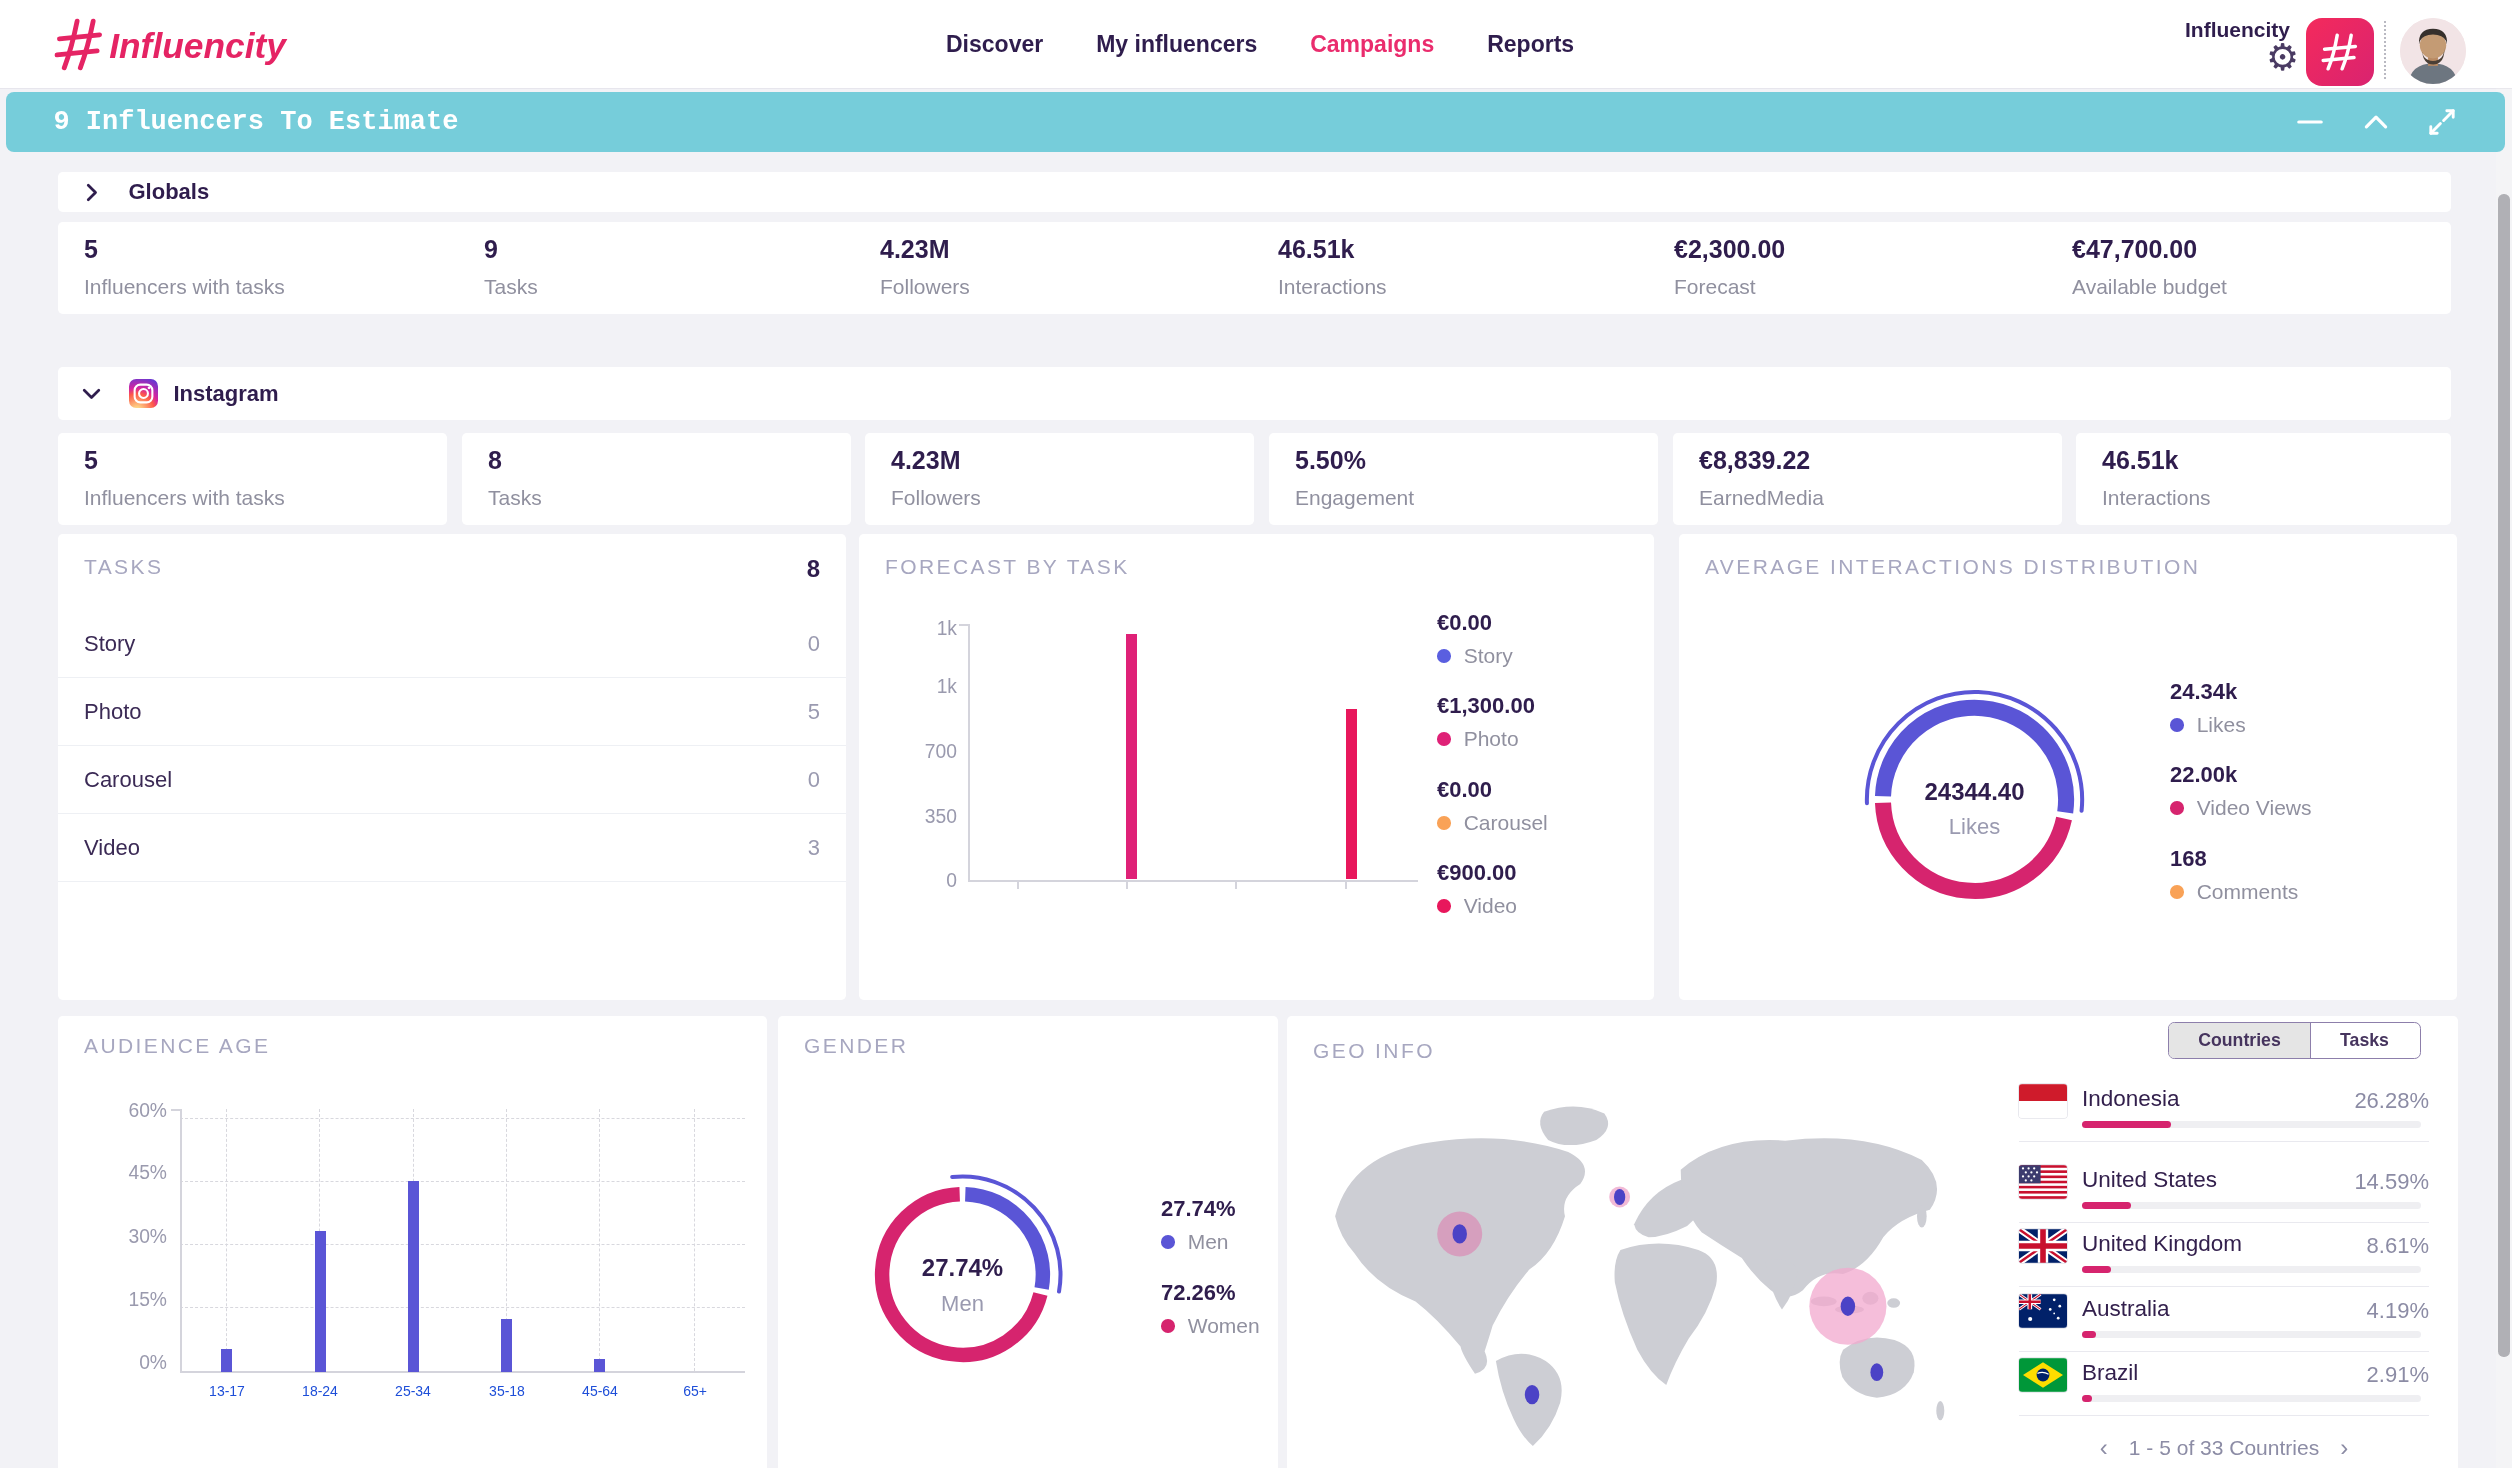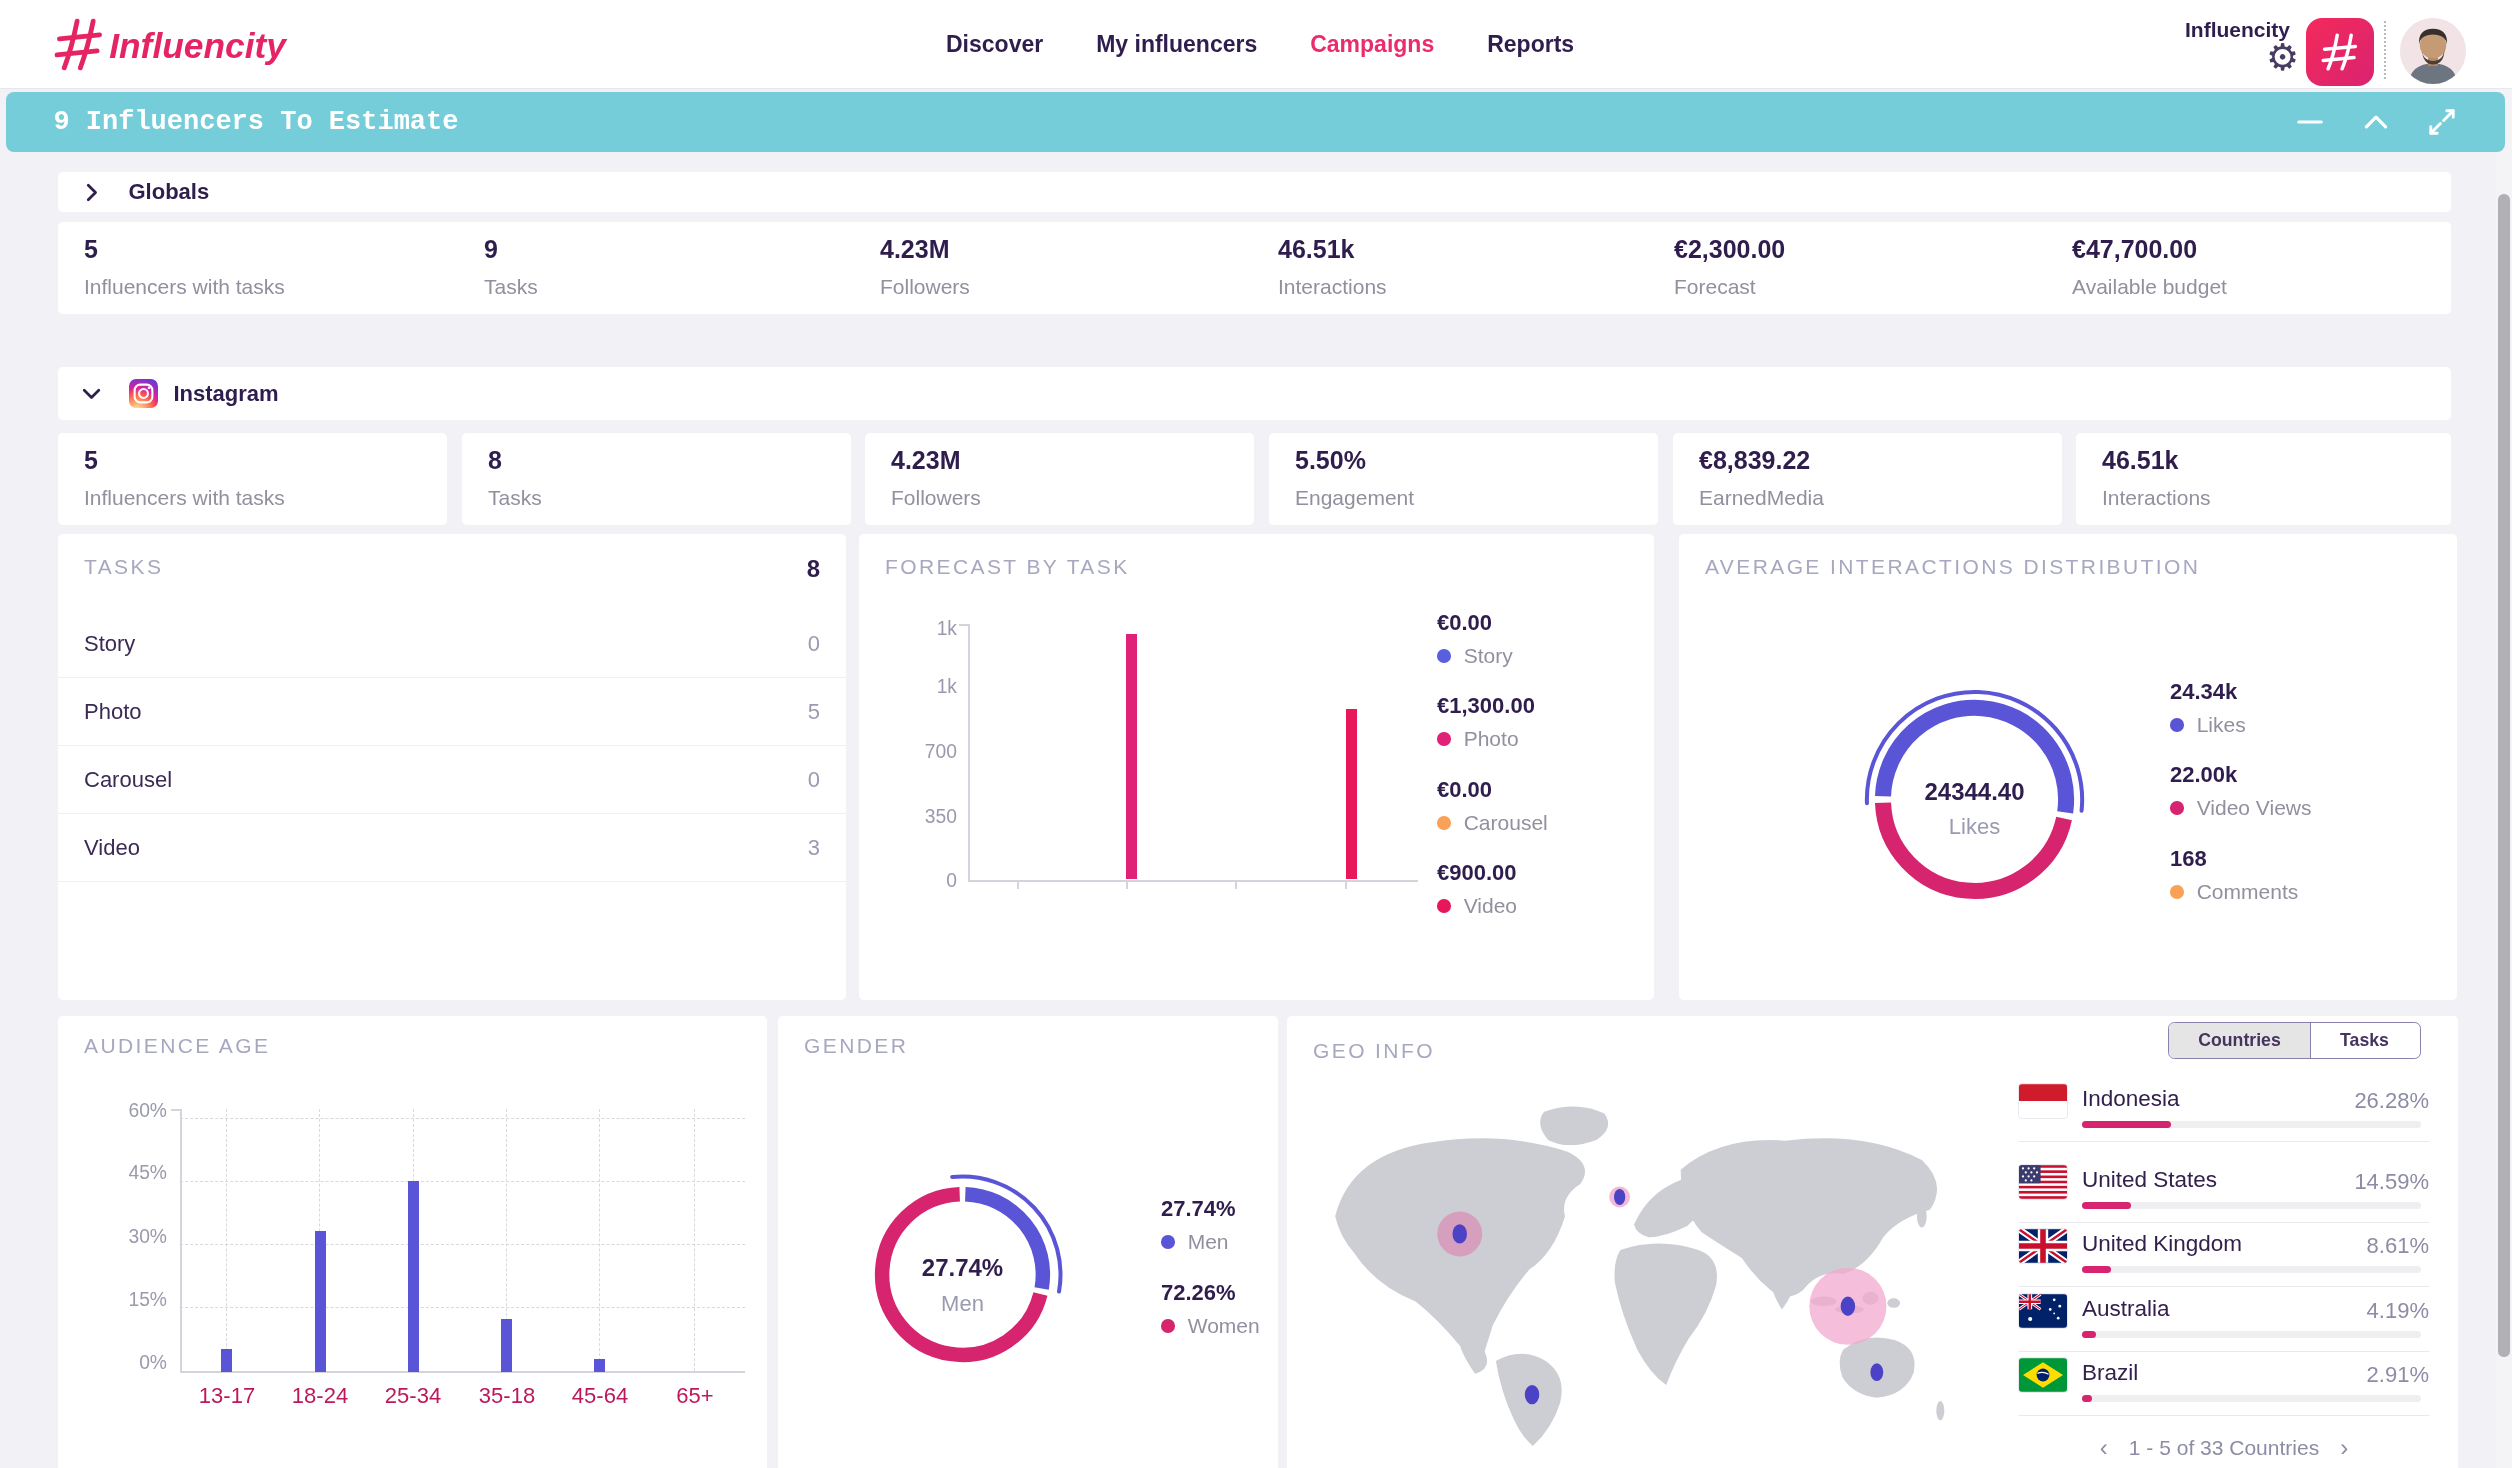--- a/index.html
+++ b/index.html
@@ -54,21 +54,21 @@
   .lg-label { font-size:21px; color:#90909f; }
 
   
   .donut-center-val { position:absolute; text-align:center; font-size:24px; font-weight:bold; color:#2f1d4d; }
   .donut-center-sub { position:absolute; text-align:center; font-size:22px; color:#9a9ab0; }
 
   
   .grid-h { position:absolute; border-top:1.6px dashed #d8d8de; }
   .grid-v { position:absolute; border-left:1.6px dashed #d8d8de; }
   .aa-bar { position:absolute; width:11.3px; bottom:127px; background:#5a55d6; }
-  .aa-cat { position:absolute; width:72px; text-align:center; font-size:22px; color:#be185d; top:367px; }
+  .aa-cat { position:absolute; width:72px; text-align:center; font-size:14px; color:#1d4ed8; top:367px; }
 
   
   .toggle { position:absolute; left:881px; top:6.4px; width:253px; height:37px; border:1.6px solid #8d7fab; border-radius:6.4px; display:flex; overflow:hidden; background:#fff; }
   .toggle-seg { display:flex; align-items:center; justify-content:center; font-size:17.7px; font-weight:bold; color:#46345e; cursor:pointer; }
   .toggle-seg.sel { background:#e5e5e5; border-right:1.6px solid #8d7fab; }
   .country-row { position:absolute; left:732px; width:410px; height:64px; border-bottom:1.6px solid #e9e9ef; }
   .flag { position:absolute; left:0; top:6.4px; width:48px; height:34px; border-radius:3.2px; overflow:hidden; box-shadow:0 0 0 0.8px #e3e3ea; }
   .c-name { position:absolute; left:63px; top:8px; font-size:22.5px; color:#33204d; }
   .c-pct { position:absolute; right:0; top:9.7px; font-size:22px; color:#8c8ca5; }
   .c-track { position:absolute; left:63px; top:43px; width:339px; height:7.2px; border-radius:4px; background:#efeff2; }

